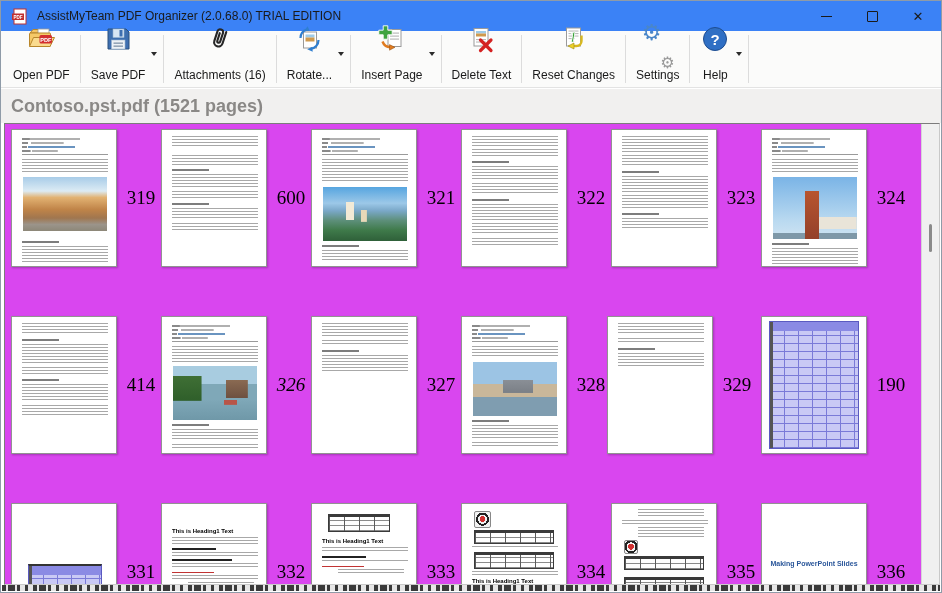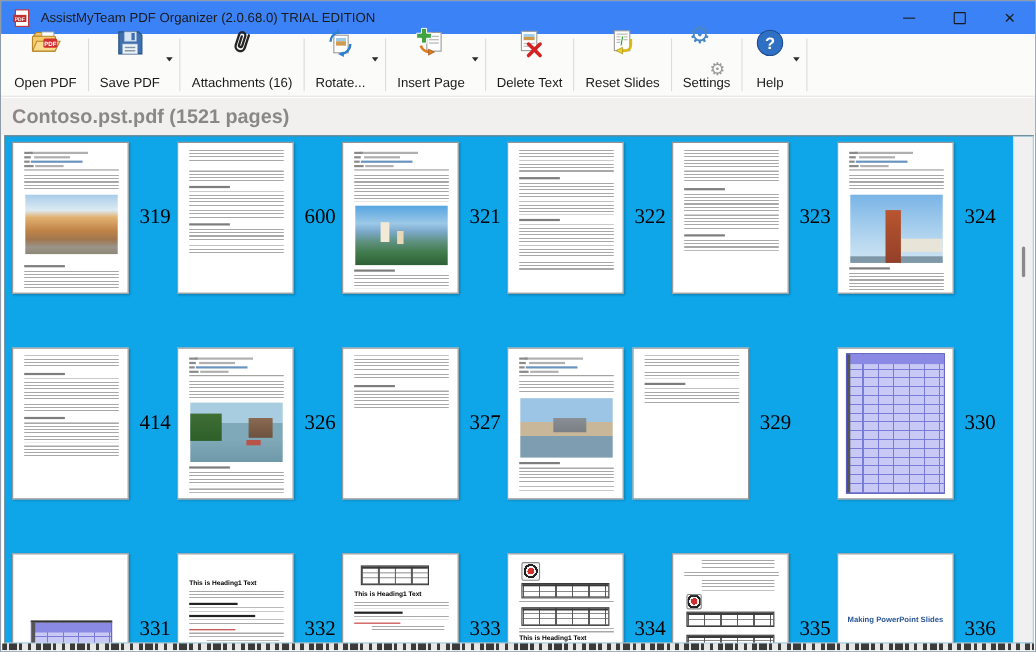--- a/index.html
+++ b/index.html
@@ -30,21 +30,21 @@
   .gearbox{position:relative;width:30px;height:30px;font-family:"DejaVu Sans",sans-serif;line-height:1;}
   .gearbox .g1{position:absolute;left:-1px;top:-2px;font-size:22px;color:#4a86c8;}
   .gearbox .g2{position:absolute;right:-2px;bottom:-3px;font-size:16px;color:#9a9a9a;}
 
   
   .docheader{position:absolute;left:0;top:88px;right:0;height:34px;background:#f1f0ef;
     display:flex;align-items:center;padding-left:10px;box-sizing:border-box;}
   .doctitle{font-size:18px;font-weight:bold;color:#8a8886;}
 
   
-  .panel{position:absolute;left:3px;top:122px;right:1px;bottom:7px;background:#0ea5e9;
+  .panel{position:absolute;left:3px;top:122px;right:1px;bottom:7px;background:#d946ef;
     border:1px solid #7c7c7c;border-bottom-color:#c9c9c9;border-right-color:#c9c9c9;box-sizing:border-box;}
   .grid{position:absolute;left:0;top:0;right:18px;bottom:0;overflow:hidden;}
   .cell{position:absolute;width:150px;height:187px;}
   .thumb{position:absolute;left:0;top:0;width:106px;height:138px;background:#fff;
     border:1px solid #929292;box-sizing:border-box;overflow:hidden;box-shadow:1px 1px 2px rgba(0,0,0,.25);}
   .pnum{position:absolute;left:110px;top:0;width:40px;height:138px;display:flex;align-items:center;
     justify-content:center;font-family:"Liberation Serif",serif;font-size:19px;color:#000;}
 
   
   .p{margin:2px 8px 3px 10px;background:repeating-linear-gradient(180deg,#a8a8a8 0 1px,transparent 1px 3px);}
@@ -224,21 +224,21 @@
       <svg class="ticon" viewBox="0 0 30 30">
         <rect x="7.5" y="4" width="14" height="18" fill="#fff" stroke="#9a9a9a"></rect>
         <rect x="9.5" y="6.5" width="10" height="1.1" fill="#bbb"></rect>
         <rect x="9.5" y="9" width="10" height="1.1" fill="#bbb"></rect>
         <rect x="9.5" y="11.5" width="10" height="1.1" fill="#bbb"></rect>
         <rect x="9.5" y="14" width="6" height="1.1" fill="#bbb"></rect>
         <text x="14" y="18" font-size="14" font-weight="bold" font-style="italic" fill="#2f9e2f" stroke="#fff" stroke-width="0.7" text-anchor="middle" font-family="Liberation Serif,serif">1</text>
         <path d="M22.5 11.5 v5.5 a5 5 0 0 1 -5 5 h-3.5" fill="none" stroke="#d8b81f" stroke-width="2.4"></path>
         <path d="M15 19 l-6 3 6 3z" fill="#ecd22a" stroke="#a08a10" stroke-width="0.6"></path>
       </svg>
-      <span class="tlabel">Reset Slides</span>
+      <span class="tlabel">Reset Changes</span>
     </div>
     <div class="tsep"></div>
 
     <div class="tbtn">
       <span class="ticon gearbox">
           <span class="g1">⚙</span>
           <span class="g2">⚙</span>
         </span>
       <span class="tlabel">Settings</span>
     </div>
@@ -345,21 +345,21 @@
             <div class="p h12"></div>
             <div class="mh"></div>
             <div class="p h20"></div>
             <div class="p h8"></div>
             <div class="mh"></div>
             <div class="p h18"></div>
             <div class="p h10"></div>
           </div>
           <div class="pnum">414</div>
         </div>
-        <div class="cell" style="left: 156px; top: 192px;">
+        <div class="cell" style="left: 156px; top: 192px; font-style: italic;">
           <div class="thumb">
             <div class="eh"></div>
             <div class="hr"></div>
             <div class="p h16"></div>
             <div class="photo museum-island"></div>
             <div class="mh"></div>
             <div class="p h12"></div>
             <div class="p h4"></div>
           </div>
           <div class="pnum">326</div>
@@ -379,35 +379,35 @@
             <div class="eh"></div>
             <div class="hr"></div>
             <div class="p h12"></div>
             <div class="photo istanbul"></div>
             <div class="mh"></div>
             <div class="p h14"></div>
             <div class="p h4"></div>
           </div>
           <div class="pnum">328</div>
         </div>
-        <div class="cell" style="left: 570px; top: 192px;">
+        <div class="cell" style="left: 602px; top: 192px;">
           <div class="thumb">
             <div class="g4"></div>
             <div class="p h12"></div>
             <div class="p h6"></div>
             <div class="mh"></div>
             <div class="p h14"></div>
           </div>
           <div class="pnum">329</div>
         </div>
         <div class="cell" style="left: 756px; top: 192px;">
           <div class="thumb">
             <div class="btable"></div>
           </div>
-          <div class="pnum">330</div>
+          <div class="pnum">190</div>
         </div>
         <div class="cell" style="left: 6px; top: 379px;">
           <div class="thumb">
             <div class="btable bottom331"></div>
           </div>
           <div class="pnum">331</div>
         </div>
         <div class="cell" style="left: 156px; top: 379px;">
           <div class="thumb">
             <div class="g22"></div>

